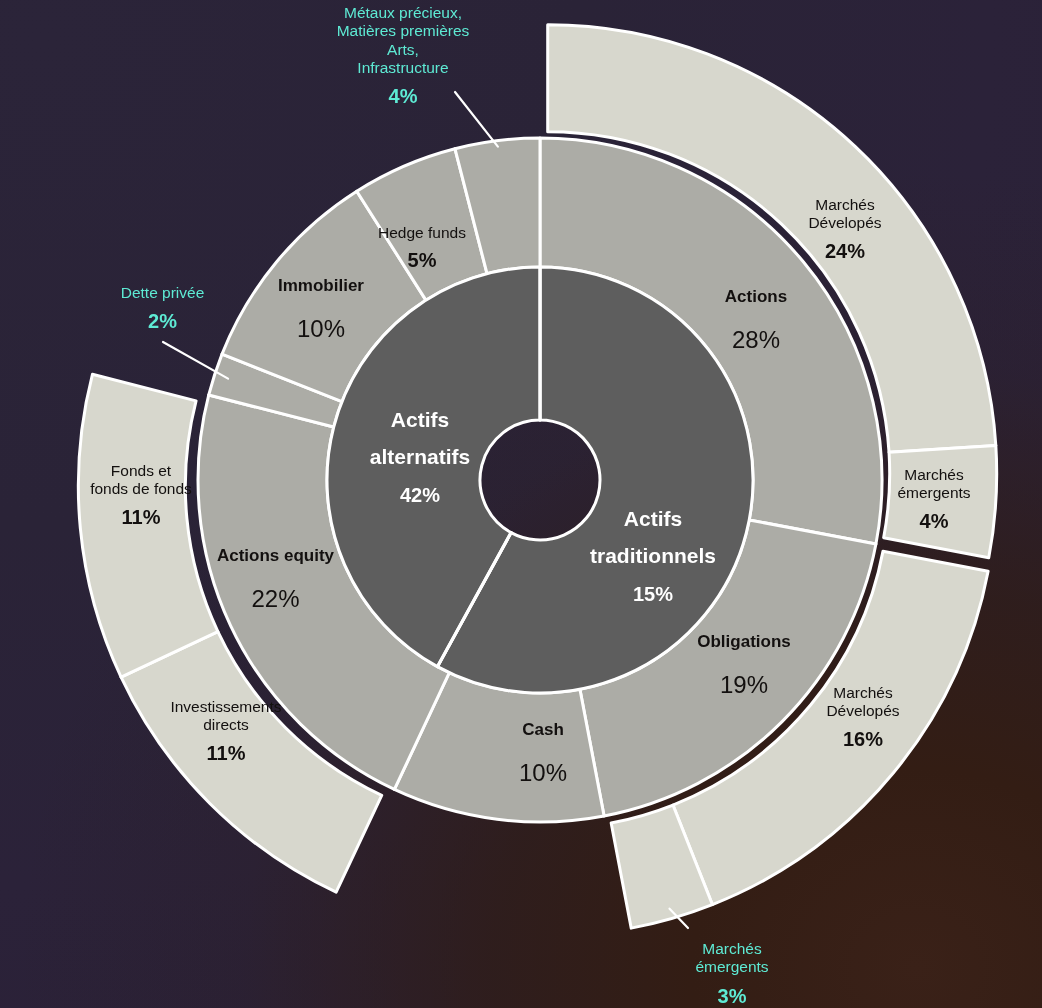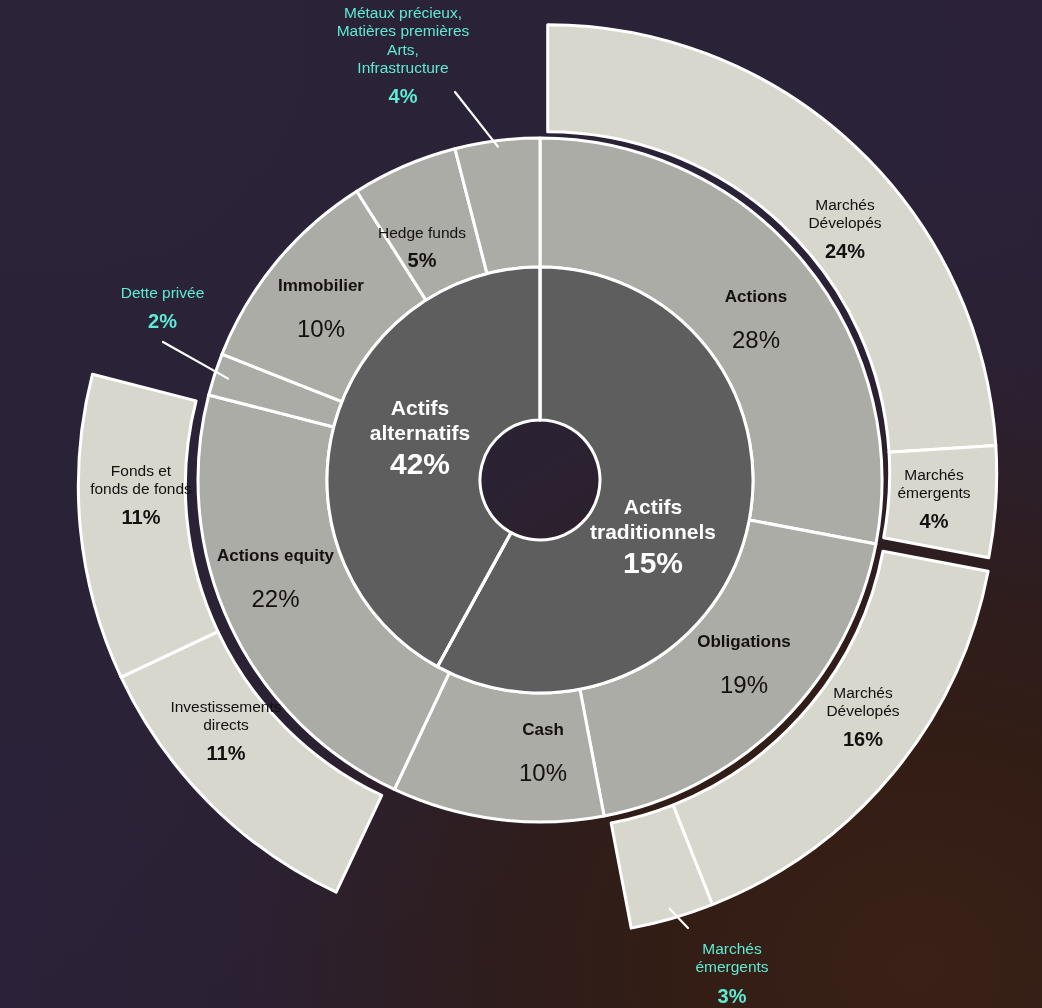--- a/index.html
+++ b/index.html
@@ -23,22 +23,22 @@
   .lbl .v{display:block;font-weight:bold;}
   .dark{color:#13100f;}
   .dark .t{font-size:15.5px;font-weight:normal;}
   .dark .v{font-size:20px;margin-top:7px;}
   .darkb .t{font-size:17px;font-weight:bold;}
   .darkb .v{font-size:24px;font-weight:normal;margin-top:19px;}
   .light{color:#5eead4;}
   .light .t{font-size:15.5px;font-weight:normal;}
   .light .v{font-size:20px;margin-top:8px;}
   .ctr{color:#ffffff;}
-  .ctr .t{font-size:21px;font-weight:bold;}
-  .ctr .v{font-size:30px;font-weight:bold;margin-top:0;}
+  .ctr .t{font-size:21px;font-weight:bold;margin-top:12px;}
+  .ctr .v{font-size:20px;font-weight:bold;margin-top:14px;}
 </style>
 </head>
 <body>
 
 <div id="bg"></div>
 
 <div id="wrap">
 
   <svg id="chart" width="1042" height="1008" aria-hidden="true">
       <path d="M 540 138 A 342 342 0 0 1 875.9422397492115 544.0844095883178 L 749.2271844052107 519.9122200067593 A 213 213 0 0 0 540 267 Z" fill="#acaca6" stroke="#ffffff" stroke-width="3" stroke-linejoin="round"></path>

